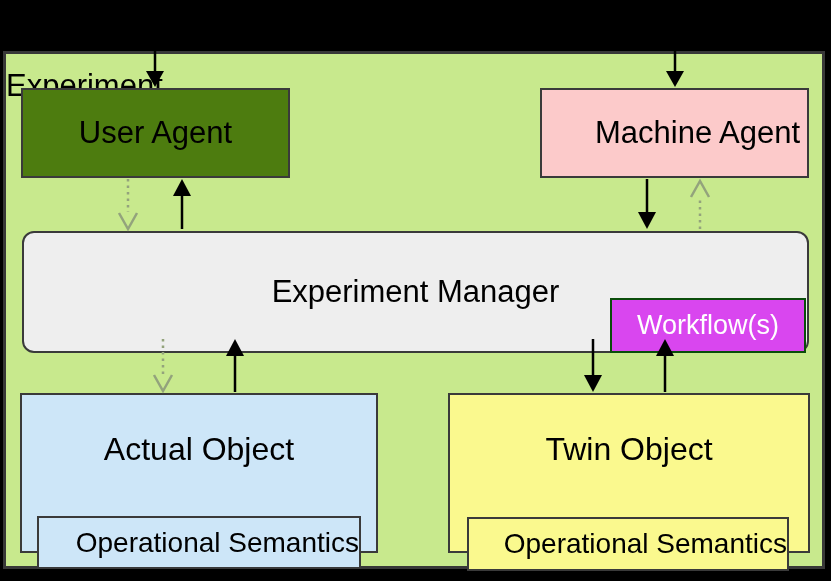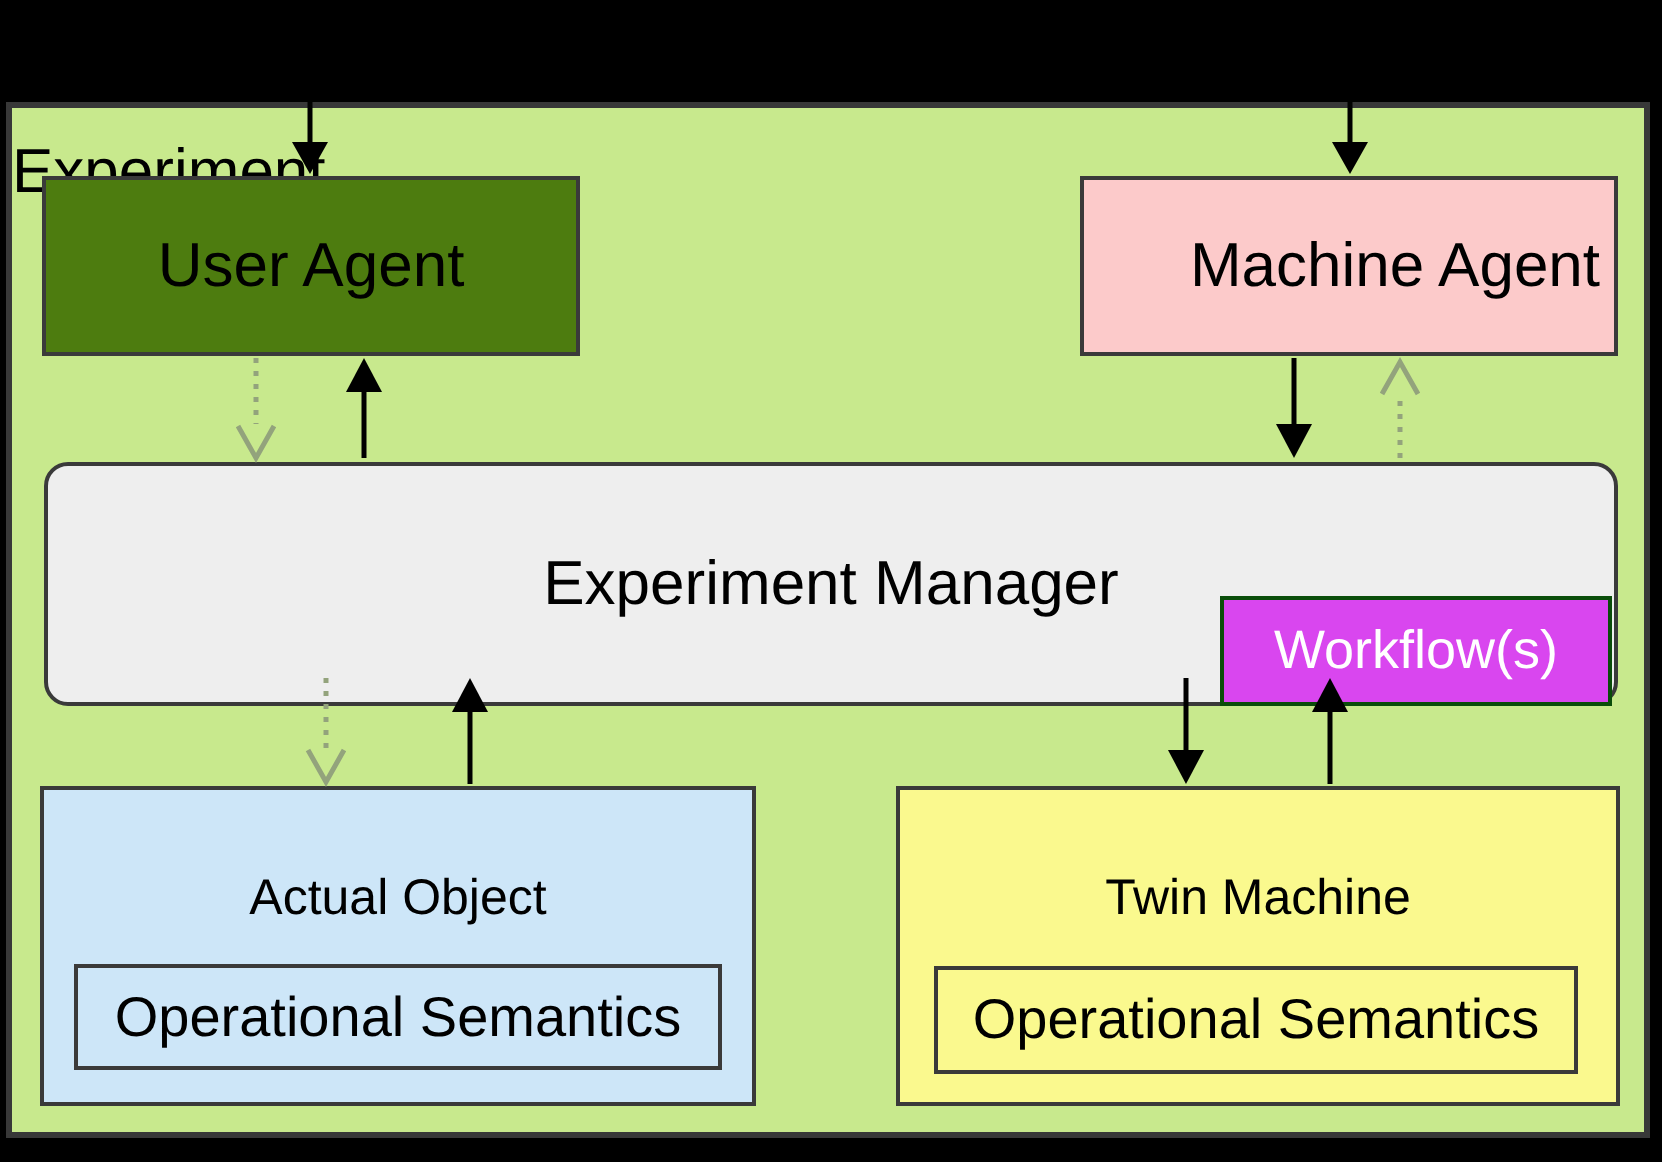--- a/index.html
+++ b/index.html
@@ -25,25 +25,25 @@
   .node-manager     {left:22px; top:231px;width:787px;height:122px;background:#EEEEEE;flex-direction:column;border-radius:12px;}
   .node-workflow{
     position:absolute;left:610px;top:258px;width:196px;height:55px;
     box-sizing:border-box;border:2px solid #0A4D0A;background:#d946ef;
     color:#fff;font-size:27px;display:flex;align-items:center;justify-content:center;margin-top:40px;
   }
   .node-actual{left:20px; top:393px;width:358px;height:160px;background:#CDE6F8;display:block;}
   .node-twin  {left:448px;top:393px;width:362px;height:160px;background:#FAF98E;display:block;}
   .obj-label{
     position:absolute;left:0;top:0;width:100%;height:108px;
-    display:flex;align-items:center;justify-content:center;font-size:25px;
+    display:flex;align-items:center;justify-content:center;font-size:32px;
   }
   .inner-box{
     position:absolute;box-sizing:border-box;border:2px solid #3A3A3A;
-    display:flex;align-items:center;justify-content:center;font-size:28px;
+    display:flex;align-items:center;justify-content:flex-end;font-size:28px;margin-top:34px;
   }
   .inner-actual{left:15px;top:87px;width:324px;height:53px;background:#CDE6F8;}
   .inner-twin  {left:17px;top:88px;width:322px;height:54px;background:#FAF98E;}
   .arrows{position:absolute;left:0;top:0;width:831px;height:581px;pointer-events:none;}
 </style>
 </head>
 <body>
 
 <div class="stage">
 
@@ -68,21 +68,21 @@
   </div>
 
   <div class="node node-actual">
     <div class="obj-label">Actual Object</div>
     <div class="inner-box inner-actual">
       <span>Operational Semantics</span>
     </div>
   </div>
 
   <div class="node node-twin">
-    <div class="obj-label">Twin Machine</div>
+    <div class="obj-label">Twin Object</div>
     <div class="inner-box inner-twin">
       <span>Operational Semantics</span>
     </div>
   </div>
 
   <svg class="arrows" viewBox="0 0 831 581" xmlns="http://www.w3.org/2000/svg">
 
     <g>
       <line x1="155" y1="51" x2="155" y2="72" stroke="#000" stroke-width="2.5"></line>
       <polygon points="146,71 164,71 155,87" fill="#000"></polygon>

